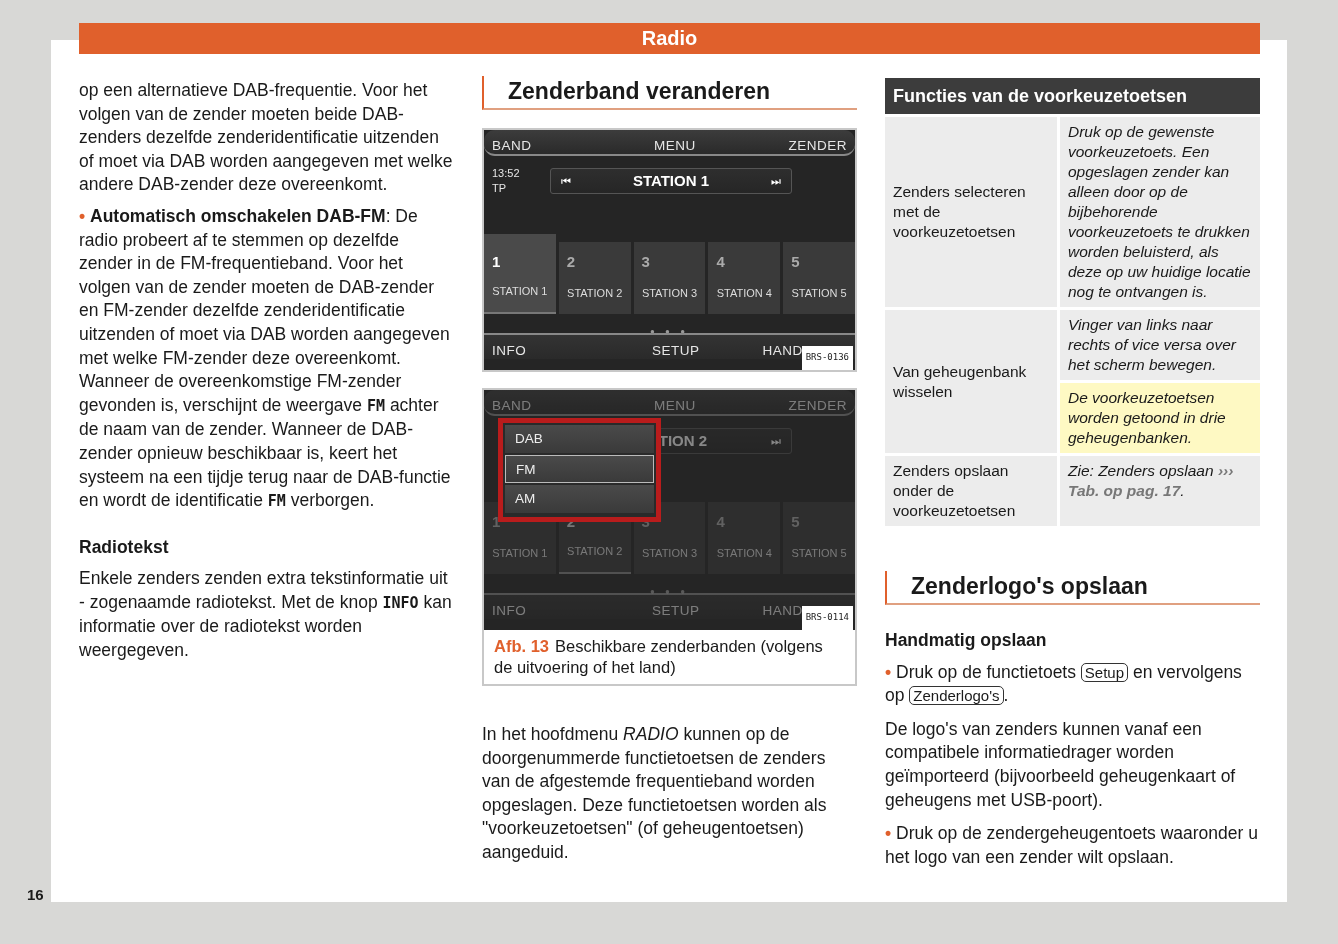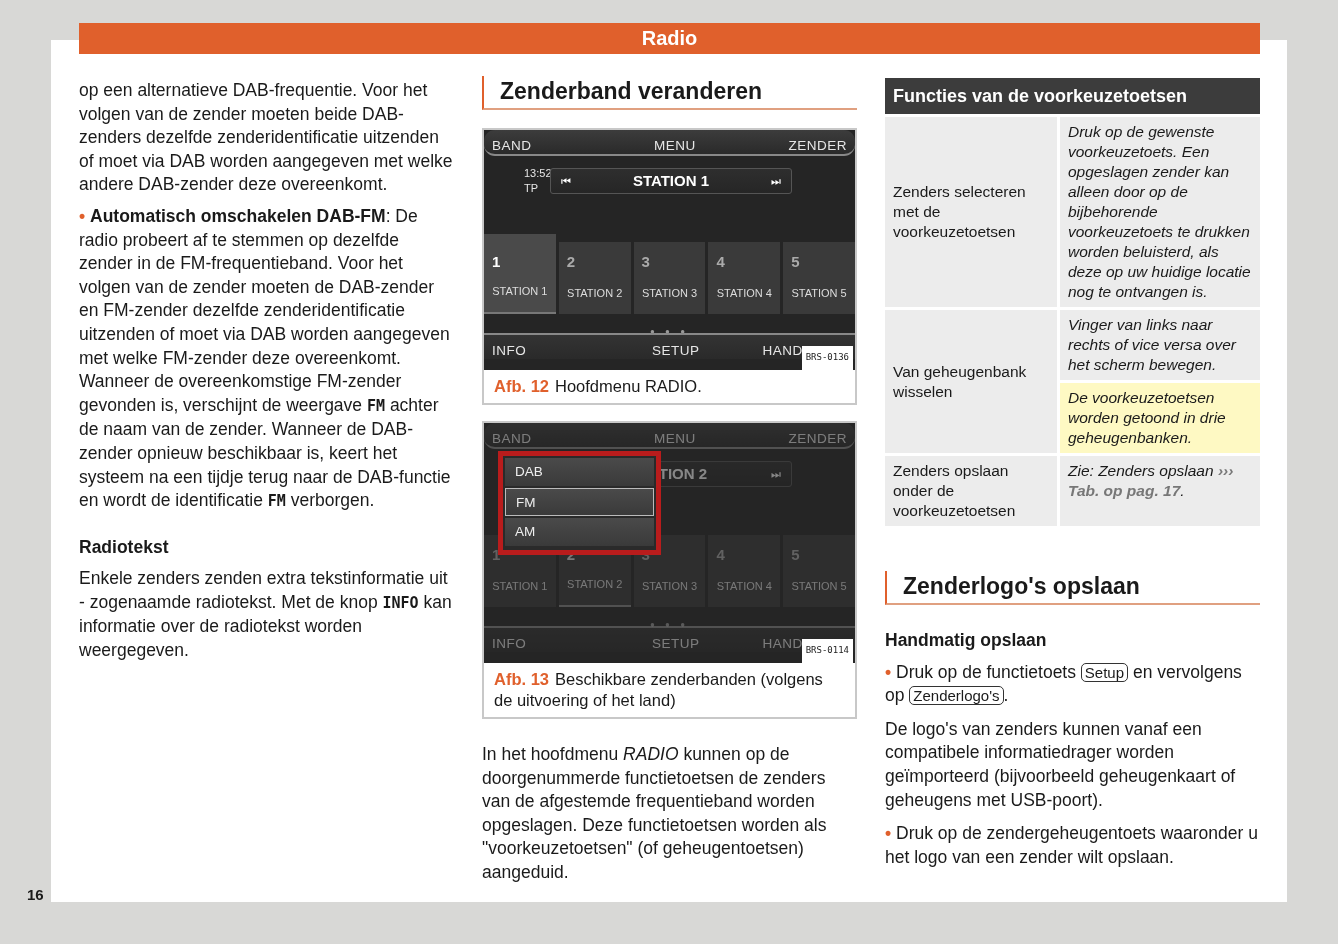--- a/index.html
+++ b/index.html
@@ -6,47 +6,47 @@
   body { width: 1338px; height: 944px; background: #d8d8d6; position: relative; overflow: hidden; font-family: "Liberation Sans", "DejaVu Sans", sans-serif; color: #1a1a1a; }
   .page { position: absolute; left: 51px; top: 40px; width: 1236px; height: 862px; background: #ffffff; }
   .header-bar { position: absolute; left: 79px; top: 23px; width: 1181px; height: 31px; background: #e0602c; color: #fff; text-align: center; font-weight: bold; font-size: 20px; line-height: 31px; }
   .page-num { position: absolute; left: 27px; top: 886px; font-size: 15px; font-weight: bold; color: #1a1a1a; }
   .col { position: absolute; font-size: 17.5px; line-height: 23.6px; }
   .col1 { left: 79px; top: 79px; width: 375px; }
   .col1 p { margin-bottom: 8px; }
   .bullet { color: #e0602c; font-weight: bold; }
   .mono { font-family: "DejaVu Sans Mono", monospace; font-weight: bold; font-size: 15px; }
   .sub-h { font-weight: bold; font-size: 17.5px; margin-top: 22px; margin-bottom: 8px; }
-  .sec-h { border-left: 2px solid #e0602c; border-bottom: 2px solid #e0a080; padding-left: 16px; font-weight: bold; font-size: 23px; line-height: 30px; padding-bottom: 2px; }
+  .sec-h { border-left: 2px solid #e0602c; border-bottom: 2px solid #e0a080; padding-left: 24px; font-weight: bold; font-size: 23px; line-height: 30px; padding-bottom: 2px; }
   .col2 { left: 482px; top: 76px; width: 375px; }
   .figure { border: 2px solid #c8c8c8; background: #fff; margin-top: 16px; }
   .screen { position: relative; height: 240px; background: #252525; overflow: hidden; font-size: 13px; color: #e6e6e6; }
   .fig-cap { padding: 6px 10px; font-size: 16.5px; line-height: 21px; }
   .fig-cap b { color: #e0602c; margin-right: 6px; }
   .topbar { position: absolute; left: 0; top: 0; width: 100%; height: 26px; background: linear-gradient(#3c3c3c,#2a2a2a); border-bottom: 2px solid #888; border-radius: 11px; }
   .topbar span { position: absolute; top: 4px; font-size: 13.5px; letter-spacing: .5px; }
   .botbar { position: absolute; left: 0; top: 203px; width: 100%; height: 26px; background: linear-gradient(#333,#2a2a2a); border-top: 2px solid #888; }
   .botbar span { position: absolute; top: 4px; font-size: 13.5px; letter-spacing: .5px; }
-  .clock { position: absolute; left: 8px; top: 36px; font-size: 11px; line-height: 15px; margin-left: 32px; }
+  .clock { position: absolute; left: 8px; top: 36px; font-size: 11px; line-height: 15px; }
   .st-name { position: absolute; left: 66px; top: 38px; width: 242px; height: 26px; border: 1px solid #555; border-radius: 3px; text-align: center; font-weight: bold; font-size: 15px; line-height: 24px; color: #fff; background: linear-gradient(#2e2e2e,#262626); }
   .st-name .prev { position: absolute; left: 10px; font-size: 11px; font-weight: normal; }
   .st-name .next { position: absolute; right: 10px; font-size: 11px; font-weight: normal; }
   .presets { position: absolute; left: 0; top: 112px; width: 100%; height: 72px; display: flex; gap: 3px; }
   .preset { flex: 1; background: #3a3a3a; position: relative; }
   .preset.active { background: #4a4a4a; margin-top: -8px; border-bottom: 2px solid #777; }
   .preset .num { position: absolute; left: 8px; top: 8px; font-weight: bold; font-size: 15px; color: #aaa; }
   .preset.active .num { color: #fff; top: 16px; }
   .preset .lbl { position: absolute; left: 0; right: 0; bottom: 8px; text-align: center; font-size: 11px; color: #ddd; }
   .dots { position: absolute; left: 50%; top: 190px; transform: translateX(-50%); font-size: 8px; color: #999; letter-spacing: 4px; }
   .code { position: absolute; right: 2px; bottom: 0px; background: #fff; color: #222; font-size: 9px; padding: 0 4px; font-family: "DejaVu Sans Mono", monospace; }
   .dim { opacity: .45; }
   .dropdown { position: absolute; left: 2px; top: 28px; width: 163px; background: #2a2a2a; border: 5px solid #b91c1c; padding: 2px; margin-left: 12px; }
   .dropdown div { height: 28px; margin-bottom: 2px; background: linear-gradient(#4a4a4a,#3a3a3a); padding-left: 10px; line-height: 28px; font-size: 13.5px; color: #eee; }
   .dropdown div.sel { border: 1px solid #bbb; }
-  .col2 .body { margin-top: 24px; font-size: 17.5px; line-height: 23.6px; }
+  .col2 .body { margin-top: 37px; font-size: 17.5px; line-height: 23.6px; }
   .col3 { left: 885px; top: 78px; width: 375px; }
   .tbl-h { background: #3c3c3c; color: #fff; font-weight: bold; font-size: 18px; line-height: 36px; padding-left: 8px; }
   table { border-collapse: separate; border-spacing: 3px 3px; width: calc(100% + 6px); margin-left: -3px; font-size: 15.5px; line-height: 20px; }
   td { background: #ececec; padding: 5px 8px; vertical-align: middle; }
   td.right { vertical-align: top; font-style: italic; }
   td.alt { background: #fef9c3; }
   .tab-link { color: #777; font-weight: bold; }
   .col3 .sec-h { margin-top: 42px; }
   .col3 .sub-h { margin-top: 24px; }
   .key { border: 1.5px solid #333; border-radius: 5px; padding: 0 3px; font-size: 15px; }
@@ -111,21 +111,20 @@
           </div>
       </div>
       <div class="dots">● ● ●</div>
       <div class="botbar">
         <span style="left:8px">INFO</span>
         <span style="left:168px">SETUP</span>
         <span style="right:8px">HANDMATIG</span>
       </div>
       <div class="code">BRS-0136</div>
     </div>
-    <div class="fig-cap"><b>Afb. 12</b><span>Hoofdmenu RADIO.</span></div>
   </div>
 
   <div class="figure" style="margin-top:16px">
     <div class="screen">
       <div class="topbar dim">
         <span style="left:8px">BAND</span>
         <span style="left:170px">MENU</span>
         <span style="right:8px">ZENDER</span>
       </div>
       <div class="st-name dim" style="left:150px;width:158px;text-align:left;padding-left:14px">

